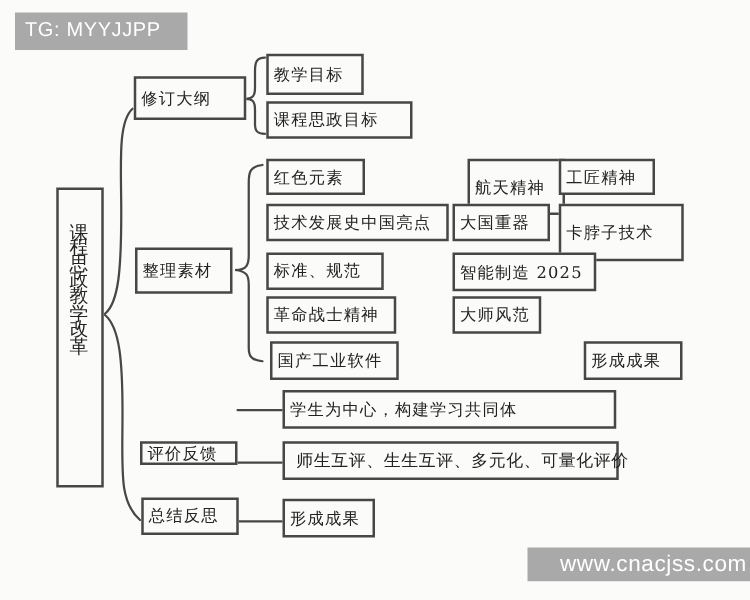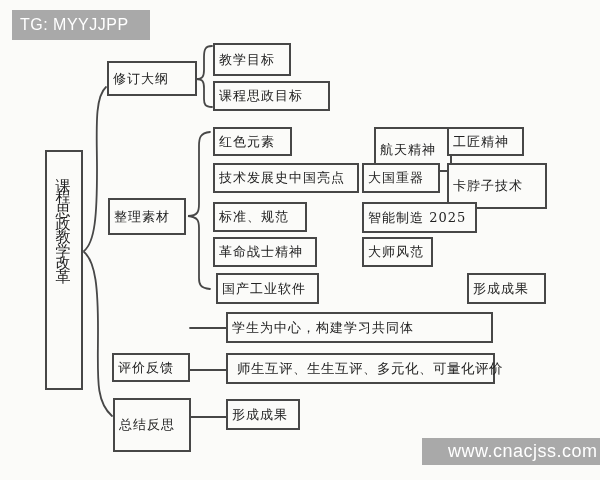--- a/index.html
+++ b/index.html
@@ -48,22 +48,22 @@
     <path d="M191,417 L226,417"></path>
   </svg>
 
   <div class="badge tg">TG: MYYJJPP</div>
   <div class="badge site">www.cnacjss.com</div>
 
   <div class="node root" style="left:45px;top:150px;width:38px;height:240px">课程思政教学改革</div>
 
   <div class="node" style="left:108px;top:198px;width:78px;height:37px">整理素材</div>
   <div class="node" style="left:107px;top:61px;width:90px;height:35px">修订大纲</div>
-  <div class="node" style="left:112px;top:353px;width:78px;height:29px">评价反馈</div>
-  <div class="node" style="left:113px;top:398px;width:78px;height:54px">总结反思</div>
+  <div class="node" style="left:112px;top:353px;width:78px;height:19px">评价反馈</div>
+  <div class="node" style="left:113px;top:398px;width:78px;height:30px">总结反思</div>
 
   <div class="node" style="left:213px;top:43px;width:78px;height:33px">教学目标</div>
   <div class="node" style="left:213px;top:81px;width:117px;height:30px">课程思政目标</div>
 
   <div class="node" style="left:213px;top:127px;width:79px;height:29px">红色元素</div>
   <div class="node" style="left:213px;top:163px;width:146px;height:30px">技术发展史中国亮点</div>
   <div class="node" style="left:213px;top:202px;width:94px;height:30px">标准、规范</div>
   <div class="node" style="left:213px;top:237px;width:104px;height:30px">革命战士精神</div>
   <div class="node" style="left:216px;top:273px;width:103px;height:31px">国产工业软件</div>
 

